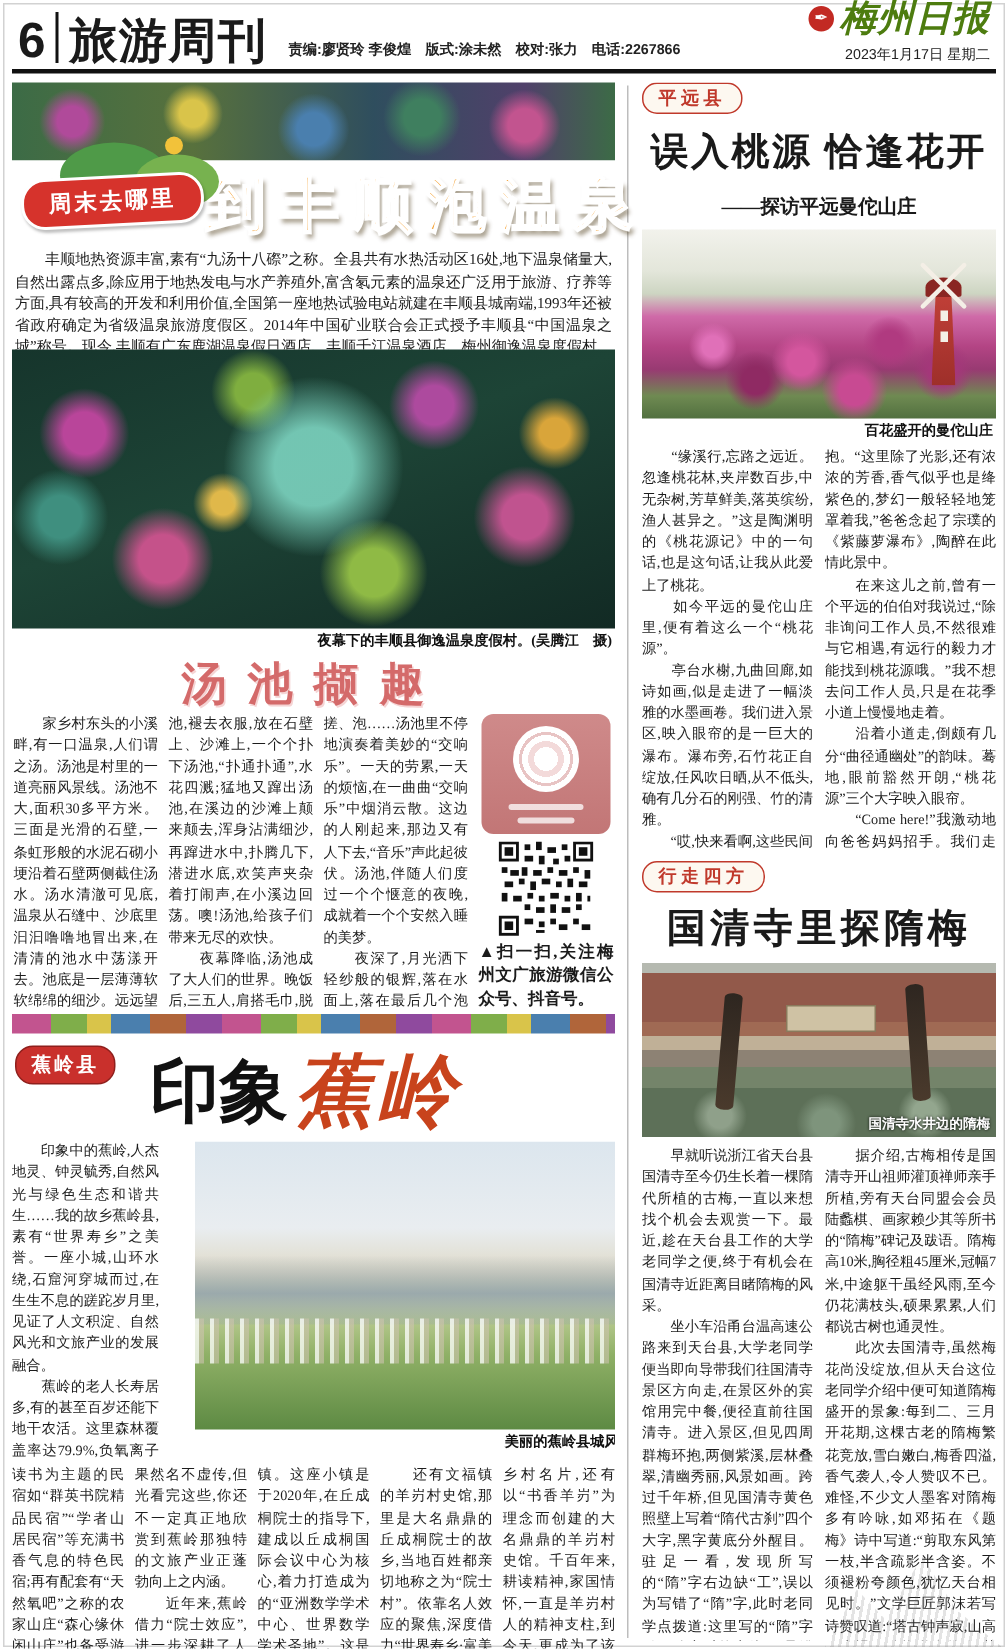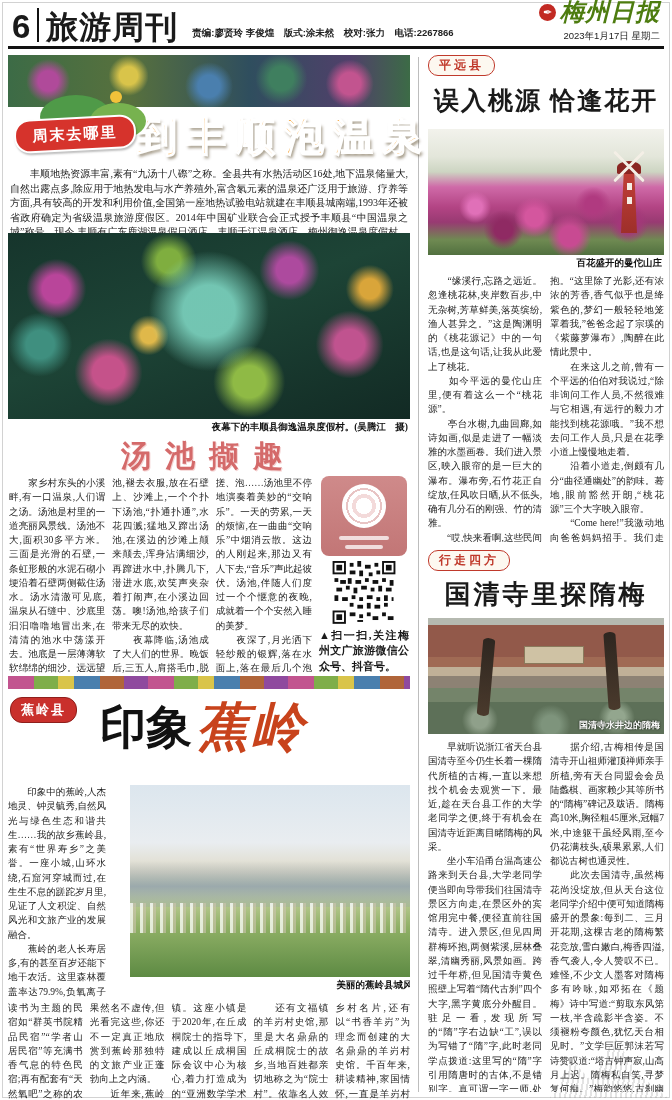--- a/index.html
+++ b/index.html
@@ -71,21 +71,21 @@
   .media{width:90px;flex:0 0 90px;display:flex;flex-direction:column;align-items:center;}
   .dycard{width:86px;height:80px;background:linear-gradient(#cf8a8a,#c27676);border-radius:8px;position:relative;flex:0 0 auto;}
   .dymed{position:absolute;left:21px;top:8px;width:44px;height:44px;border-radius:50%;background:
      radial-gradient(circle at 50% 50%, #fff 0 8px, #f3dada 8px 12px, #fff 12px 16px, #e8c4c4 16px 18px, #fff 18px 22px);}
   .dyline{position:absolute;left:18px;width:50px;height:4px;background:rgba(255,255,255,.75);border-radius:2px;}
   .qr{margin-top:5px;}
   .qrcap{margin-top:4px;font-size:11px;font-weight:bold;line-height:1.4;text-align:justify;}
   .sep{height:13px;margin-top:2px;background:repeating-linear-gradient(90deg,#c2548f 0 26px,#7fae4a 26px 50px,#d9c44a 50px 66px,#4a7fae 66px 92px,#b0653a 92px 116px,#8f4a9e 116px 140px);}
 
   
-  .jl-head{position:relative;height:96px;}
+  .jl-head{position:relative;height:72px;}
   .jlbadge{position:absolute;left:2px;top:8px;background:#c9302c;color:#fff;font-weight:bold;font-size:13px;
            padding:3px 10px;border-radius:12px;border:1px solid #8f1f1c;letter-spacing:2px;}
   .jl-title{position:absolute;left:0;right:12px;top:4px;text-align:center;}
   .jl-t1{font-size:46px;font-weight:900;color:#111;vertical-align:middle;}
   .jl-t2{font-size:52px;font-weight:900;color:#c8431c;font-style:italic;vertical-align:middle;letter-spacing:3px;}
   .jl-row{display:flex;gap:24px;height:212px;overflow:hidden;}
   .jl-left{width:98px;flex:0 0 98px;overflow:hidden;}
   .jl-photo{width:296px;height:192px;background-image:
     repeating-linear-gradient(90deg, rgba(255,255,255,.75) 0 3px, rgba(205,195,175,.6) 3px 6px, rgba(255,255,255,0) 6px 10px),
     linear-gradient(180deg, rgba(146,162,172,0) 0%, rgba(146,162,172,.85) 55%, rgba(146,162,172,.25) 100%),
@@ -290,20 +290,21 @@
 　　美丽的蕉岭,自然抑或人文,传统抑或现代,时时处处都洋溢着恰到好处的和谐与美媚。　(文/图 徐亦城)</div>
         </div>
       </div>
     </div>
 
     <div class="rightcol">
 
       <div>
         <span class="rbadge">平远县</span>
         <div class="py-title">误入桃源  恰逢花开</div>
+        <div class="py-sub">——探访平远曼佗山庄</div>
         <div class="py-photo">
           <div class="wm">
             <div class="wm-tower"></div>
             <div class="wm-roof"></div>
             <div class="wm-b1"></div>
             <div class="wm-b2"></div>
             <div class="wm-win" style="top:44px;"></div>
             <div class="wm-win" style="top:58px;"></div>
           </div>
         </div>

